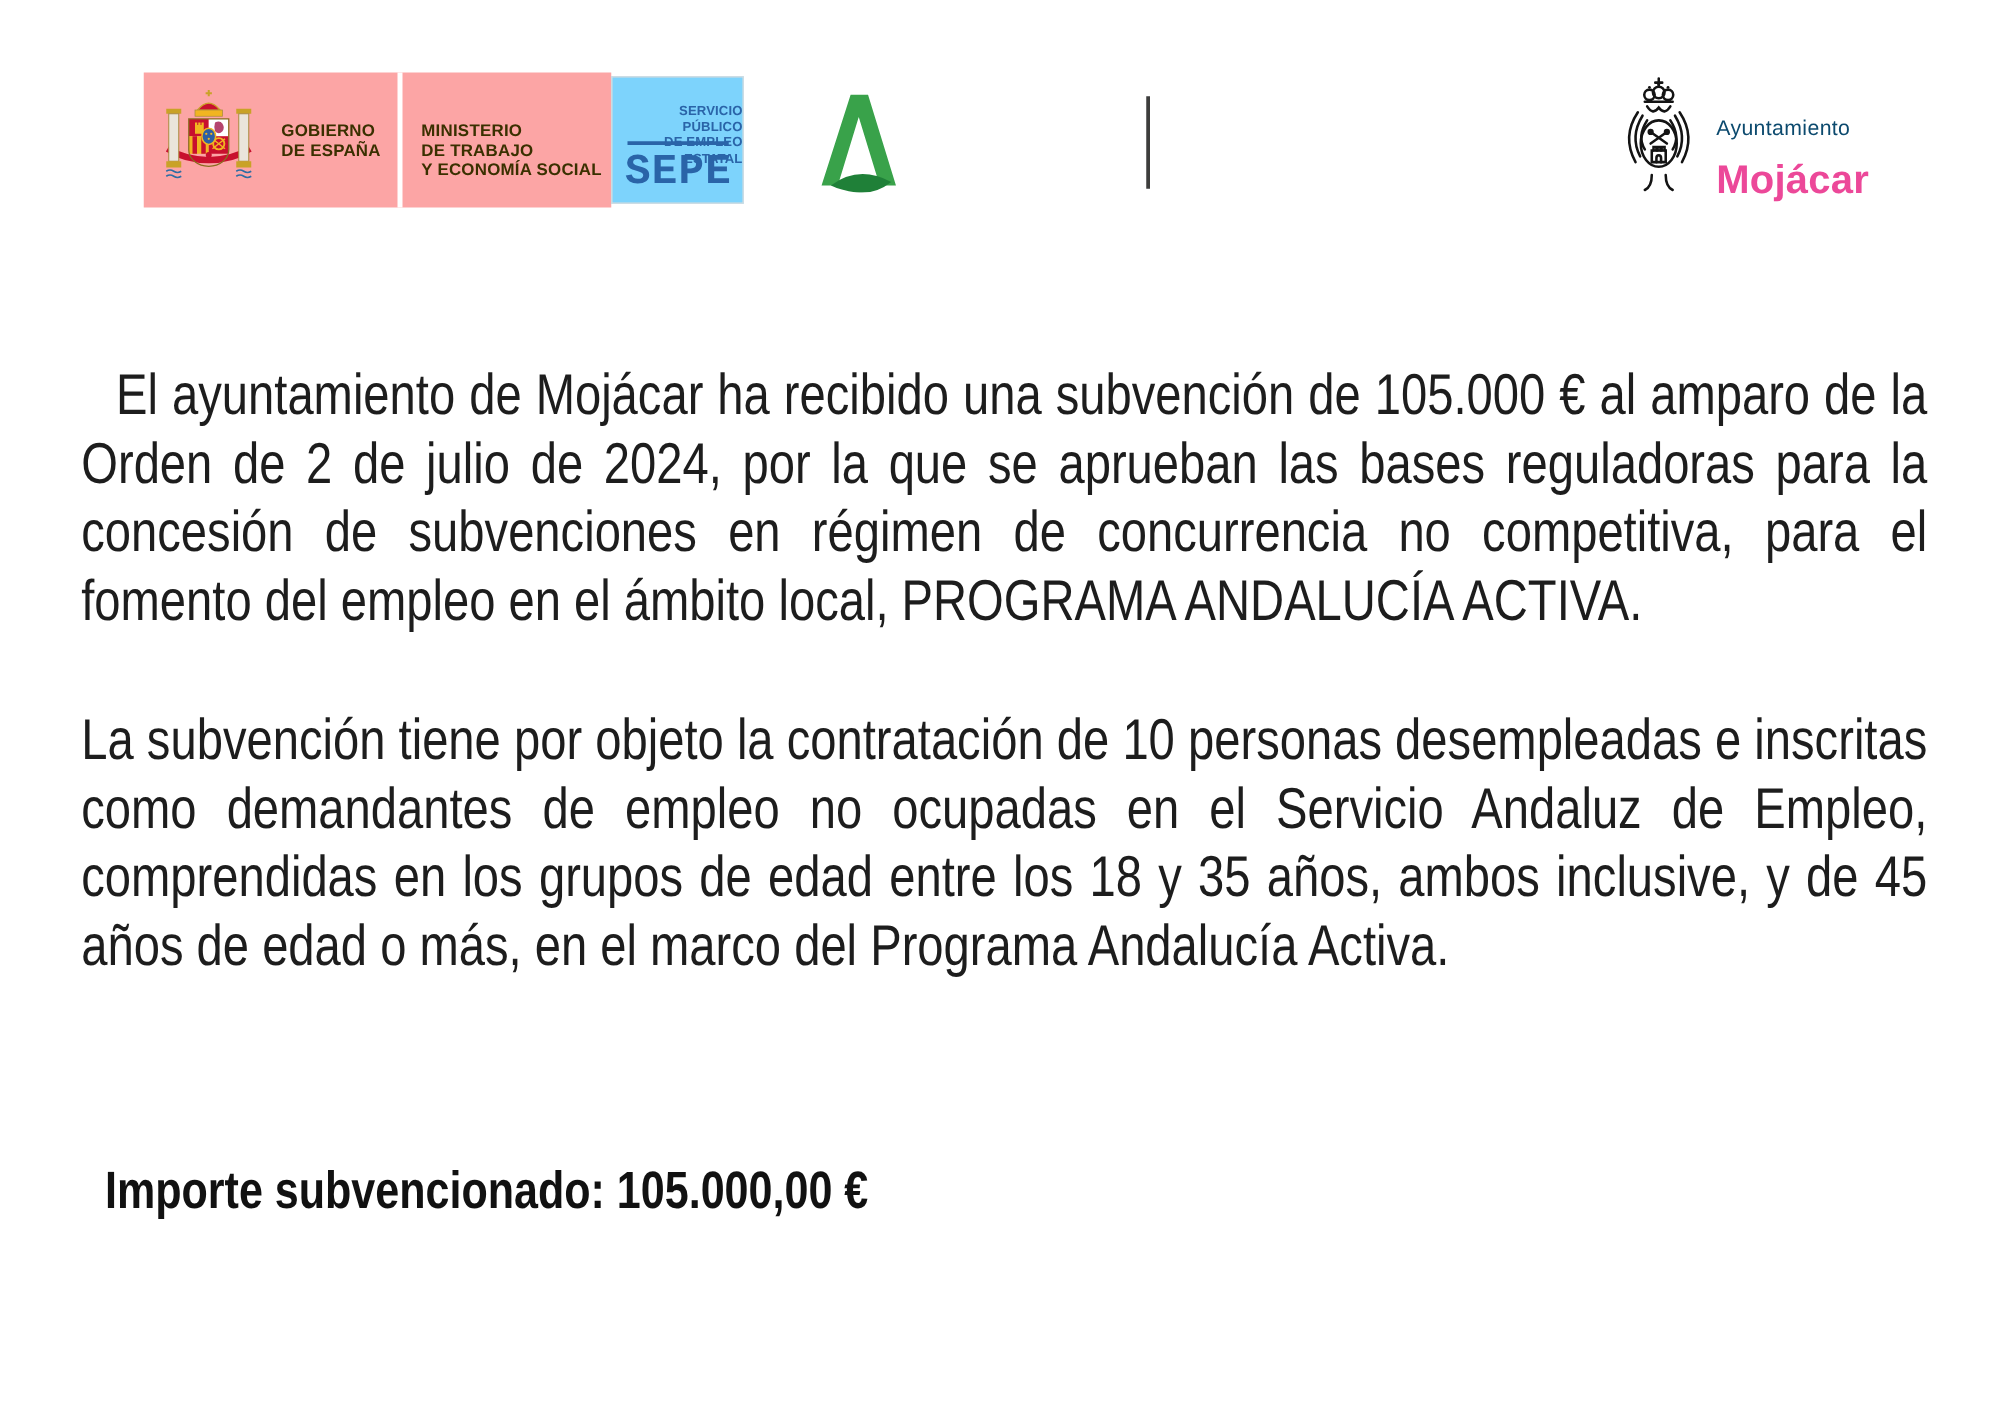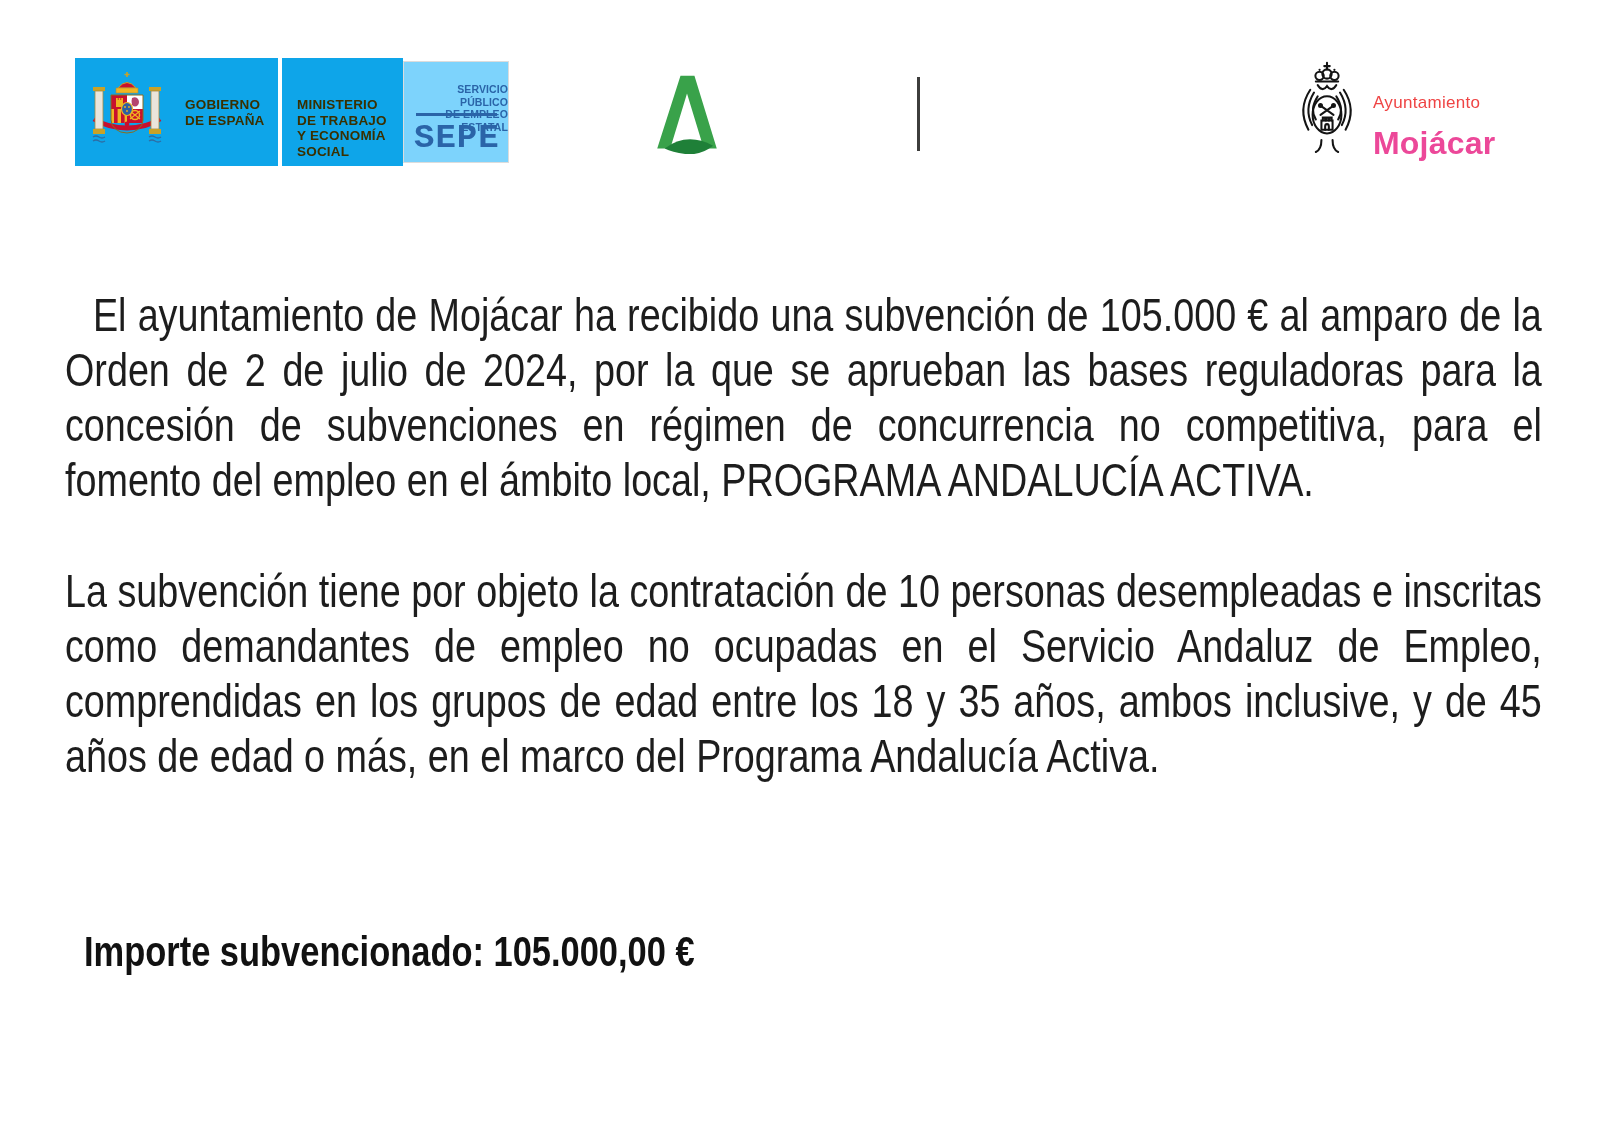--- a/index.html
+++ b/index.html
@@ -14,22 +14,23 @@
 
   
   .banner-es {
     position: absolute;
     left: 75px; top: 58px;
     height: 108px;
     display: flex;
   }
   .banner-yellow {
     position: relative;
-    width: 328px; height: 108px;
-    background: #0ea5e9;
+    width: 374px; height: 108px;
+    background: #fca5a5;
+    margin-left: 40px;
   }
   .coat-svg { position: absolute; left: 16px; top: 9px; }
   .gob-text {
     position: absolute; left: 110px; top: 39px;
     font-size: 13.5px; font-weight: 700; line-height: 16px;
     letter-spacing: 0.2px; color: #3A3000; white-space: pre-line;
   }
   .banner-divider {
     position: absolute; left: 203px; top: 0;
     width: 4px; height: 108px; background: #ffffff;
@@ -74,21 +75,21 @@
   }
   .junta-consejeria {
     position: absolute; left: 279px; top: 24px;
     font-size: 19.5px; font-weight: 700; line-height: 28px;
     color: #1A1A1A; white-space: pre-line;
   }
 
   .mojacar { position: absolute; left: 1293px; top: 58px; width: 260px; height: 110px; }
   .moj-icon { position: absolute; left: 0; top: 3px; }
   .moj-text { position: absolute; left: 80px; top: 35px; }
-  .moj-top { font-size: 17px; font-weight: 400; color: #ef4444; letter-spacing: 0.3px; }
+  .moj-top { font-size: 17px; font-weight: 400; color: #0c4a6e; letter-spacing: 0.3px; }
   .moj-name { font-size: 32px; font-weight: 700; color: #ec4899; margin-top: 12px; letter-spacing: 0.2px; }
 
   
   .content {
     position: absolute;
     left: 65px; top: 288px;
     width: 1801px;
     transform: scaleX(0.82);
     transform-origin: 0 0;
     color: #1D1D1D;

